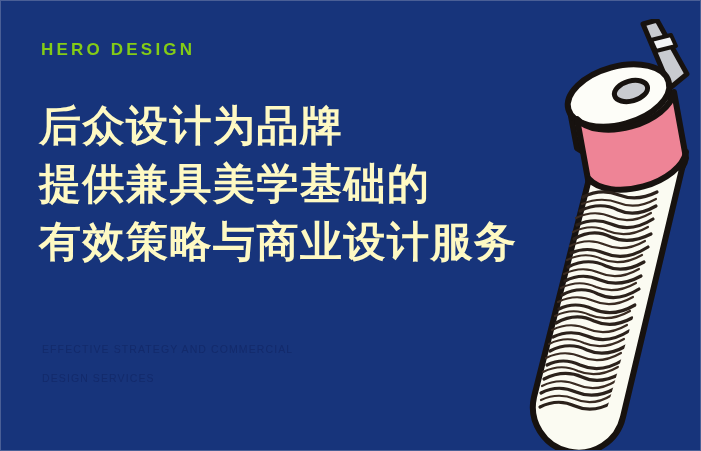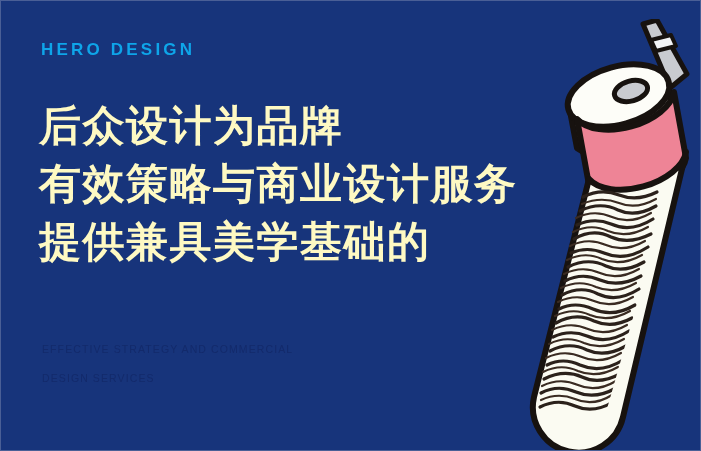--- a/index.html
+++ b/index.html
@@ -15,21 +15,21 @@
     overflow: hidden;
     box-sizing: border-box;
     border: 1px solid #4a5f96;
     font-family: "Liberation Sans", sans-serif;
   }
   
   #brand {
     position: absolute;
     left: 40px;
     top: 39px;
-    color: #0ea5e9;
+    color: #84cc16;
     font-family: "Liberation Sans", sans-serif;
     font-size: 17px;
     font-weight: bold;
     letter-spacing: 3.2px;
     white-space: nowrap;
     line-height: 20px;
   }
   
   #headline {
     position: absolute;
@@ -76,22 +76,22 @@
 </style>
 </head>
 <body>
 
 <div id="poster">
 
   <div id="brand">HERO DESIGN</div>
 
   <div id="headline">
     <div class="headline-line">后众设计为品牌</div>
+    <div class="headline-line">提供兼具美学基础的</div>
     <div class="headline-line">有效策略与商业设计服务</div>
-    <div class="headline-line">提供兼具美学基础的</div>
   </div>
 
   <div id="subtitle">
     <div class="subtitle-line">EFFECTIVE STRATEGY AND COMMERCIAL</div>
     <div class="subtitle-line">DESIGN SERVICES</div>
   </div>
 
   <div id="illustration">
     <svg width="231" height="433" viewBox="0 0 231 433" xmlns="http://www.w3.org/2000/svg">
       <defs>

